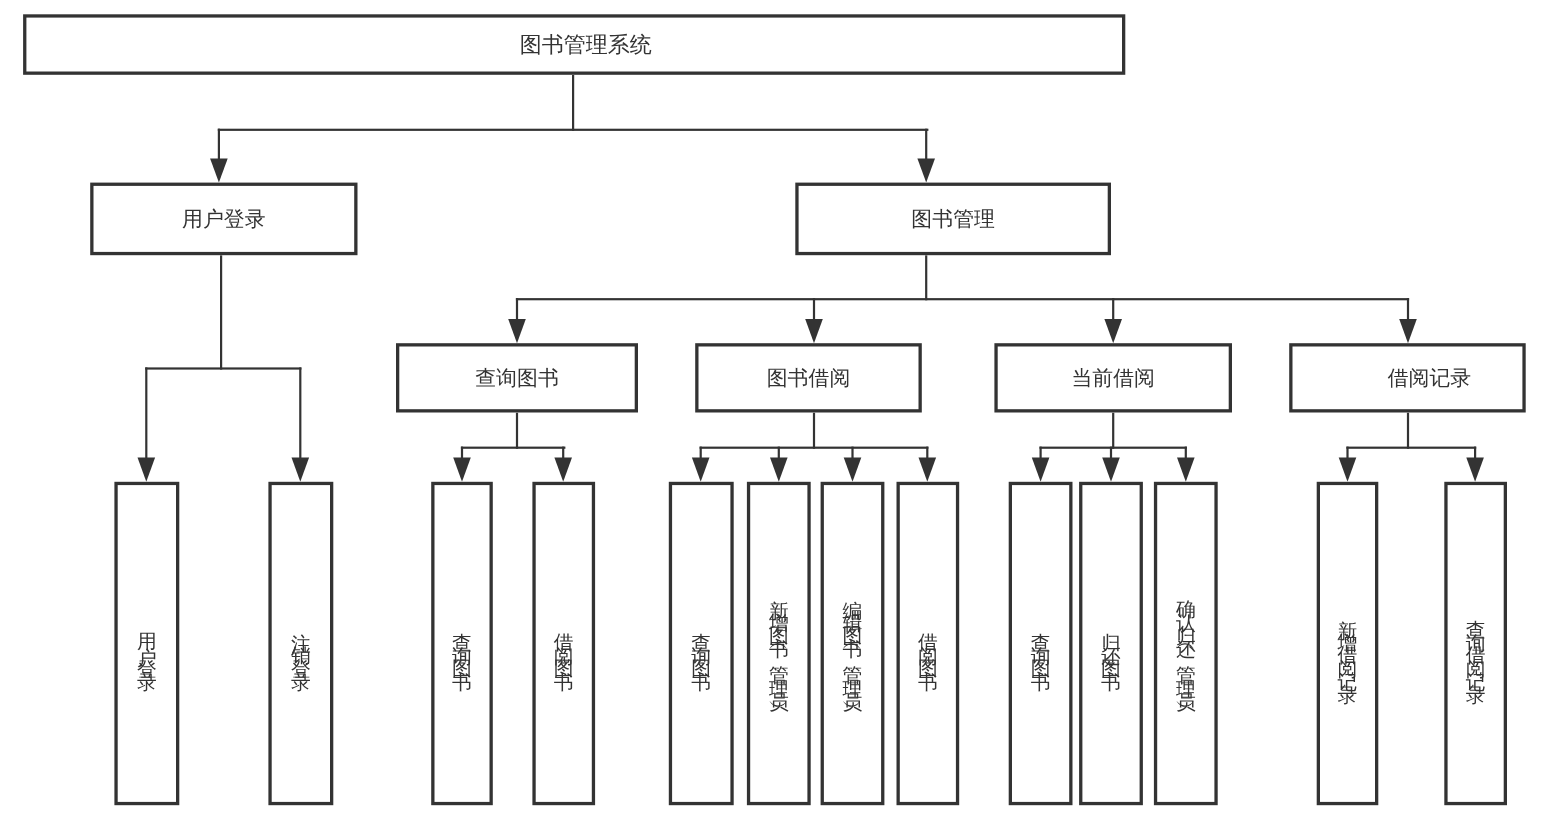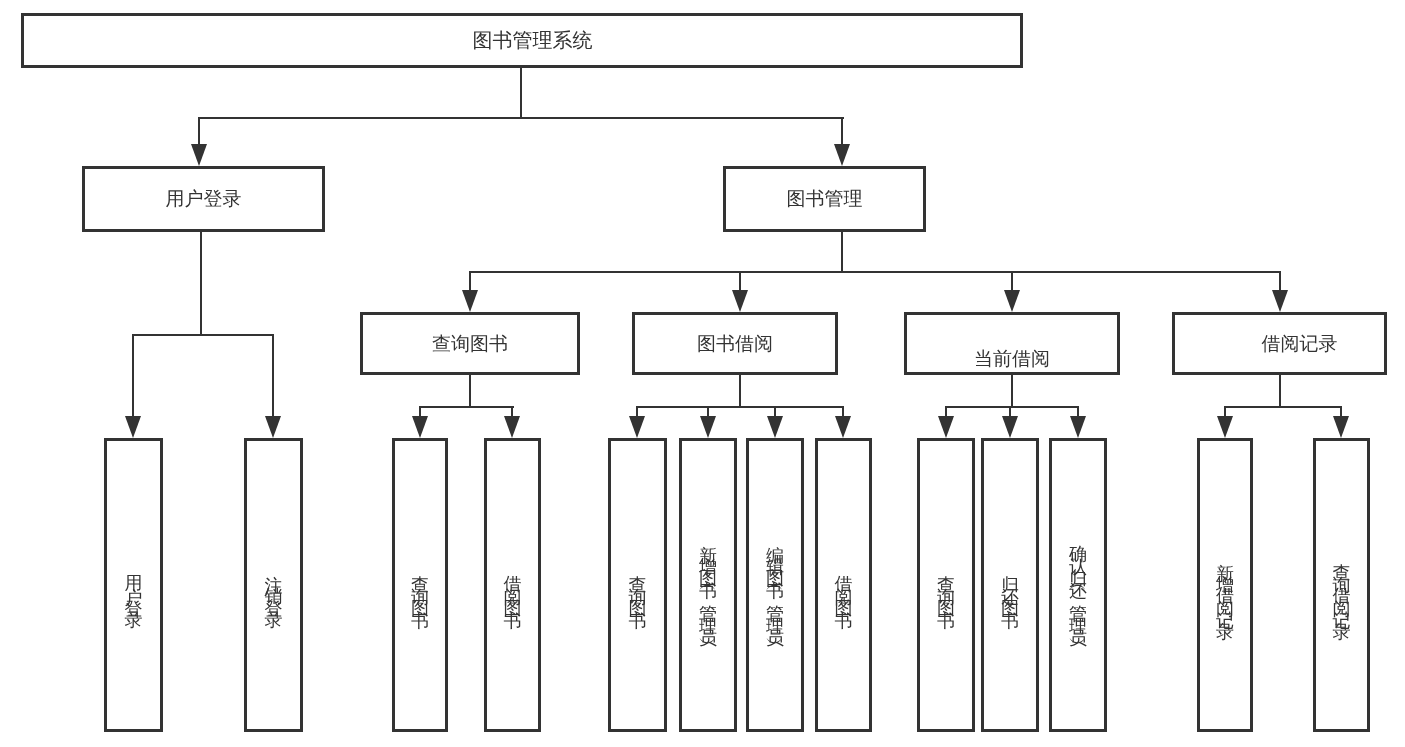--- a/index.html
+++ b/index.html
@@ -68,21 +68,21 @@
   <div class="vl" style="left:520px; top:68px;  height:51px;"></div>
   <div class="hl" style="left:198px; top:117px; width:646px;"></div>
   <div class="vl" style="left:198px; top:117px; height:32px;"></div>
   <div class="ah" style="left:191px; top:144px;"></div>
   <div class="vl" style="left:841px; top:117px; height:32px;"></div>
   <div class="ah" style="left:834px; top:144px;"></div>
 
   <div class="box" style="left:82px; top:166px; width:243px; height:66px;">
     <span>用户登录</span>
   </div>
-  <div class="box" style="left:723px; top:166px; width:203px; height:66px;">
+  <div class="box" style="left:723px; top:166px; width:287px; height:66px;">
     <span>图书管理</span>
   </div>
 
   <div class="vl" style="left:200px; top:232px; height:104px;"></div>
   <div class="hl" style="left:132px; top:334px; width:142px;"></div>
   <div class="vl" style="left:132px; top:334px; height:88px;"></div>
   <div class="ah" style="left:125px; top:416px;"></div>
   <div class="vl" style="left:272px; top:334px; height:88px;"></div>
   <div class="ah" style="left:265px; top:416px;"></div>
 
@@ -96,21 +96,21 @@
   <div class="ah" style="left:1004px; top:290px;"></div>
   <div class="vl" style="left:1279px; top:271px; height:24px;"></div>
   <div class="ah" style="left:1272px; top:290px;"></div>
 
   <div class="box" style="left:360px; top:312px; width:220px; height:63px;">
     <span>查询图书</span>
   </div>
   <div class="box" style="left:632px; top:312px; width:206px; height:63px;">
     <span>图书借阅</span>
   </div>
-  <div class="box" style="left:904px; top:312px; width:216px; height:63px;align-items:flex-end;">
+  <div class="box" style="left:904px; top:312px; width:216px; height:63px;">
     <span>当前借阅</span>
   </div>
   <div class="box" style="left:1172px; top:312px; width:215px; height:63px;padding-left:40px;">
     <span>借阅记录</span>
   </div>
 
   <div class="vl" style="left:469px;  top:375px; height:33px;"></div>
   <div class="vl" style="left:739px;  top:375px; height:33px;"></div>
   <div class="vl" style="left:1011px; top:375px; height:33px;"></div>
   <div class="vl" style="left:1279px; top:375px; height:33px;"></div>

